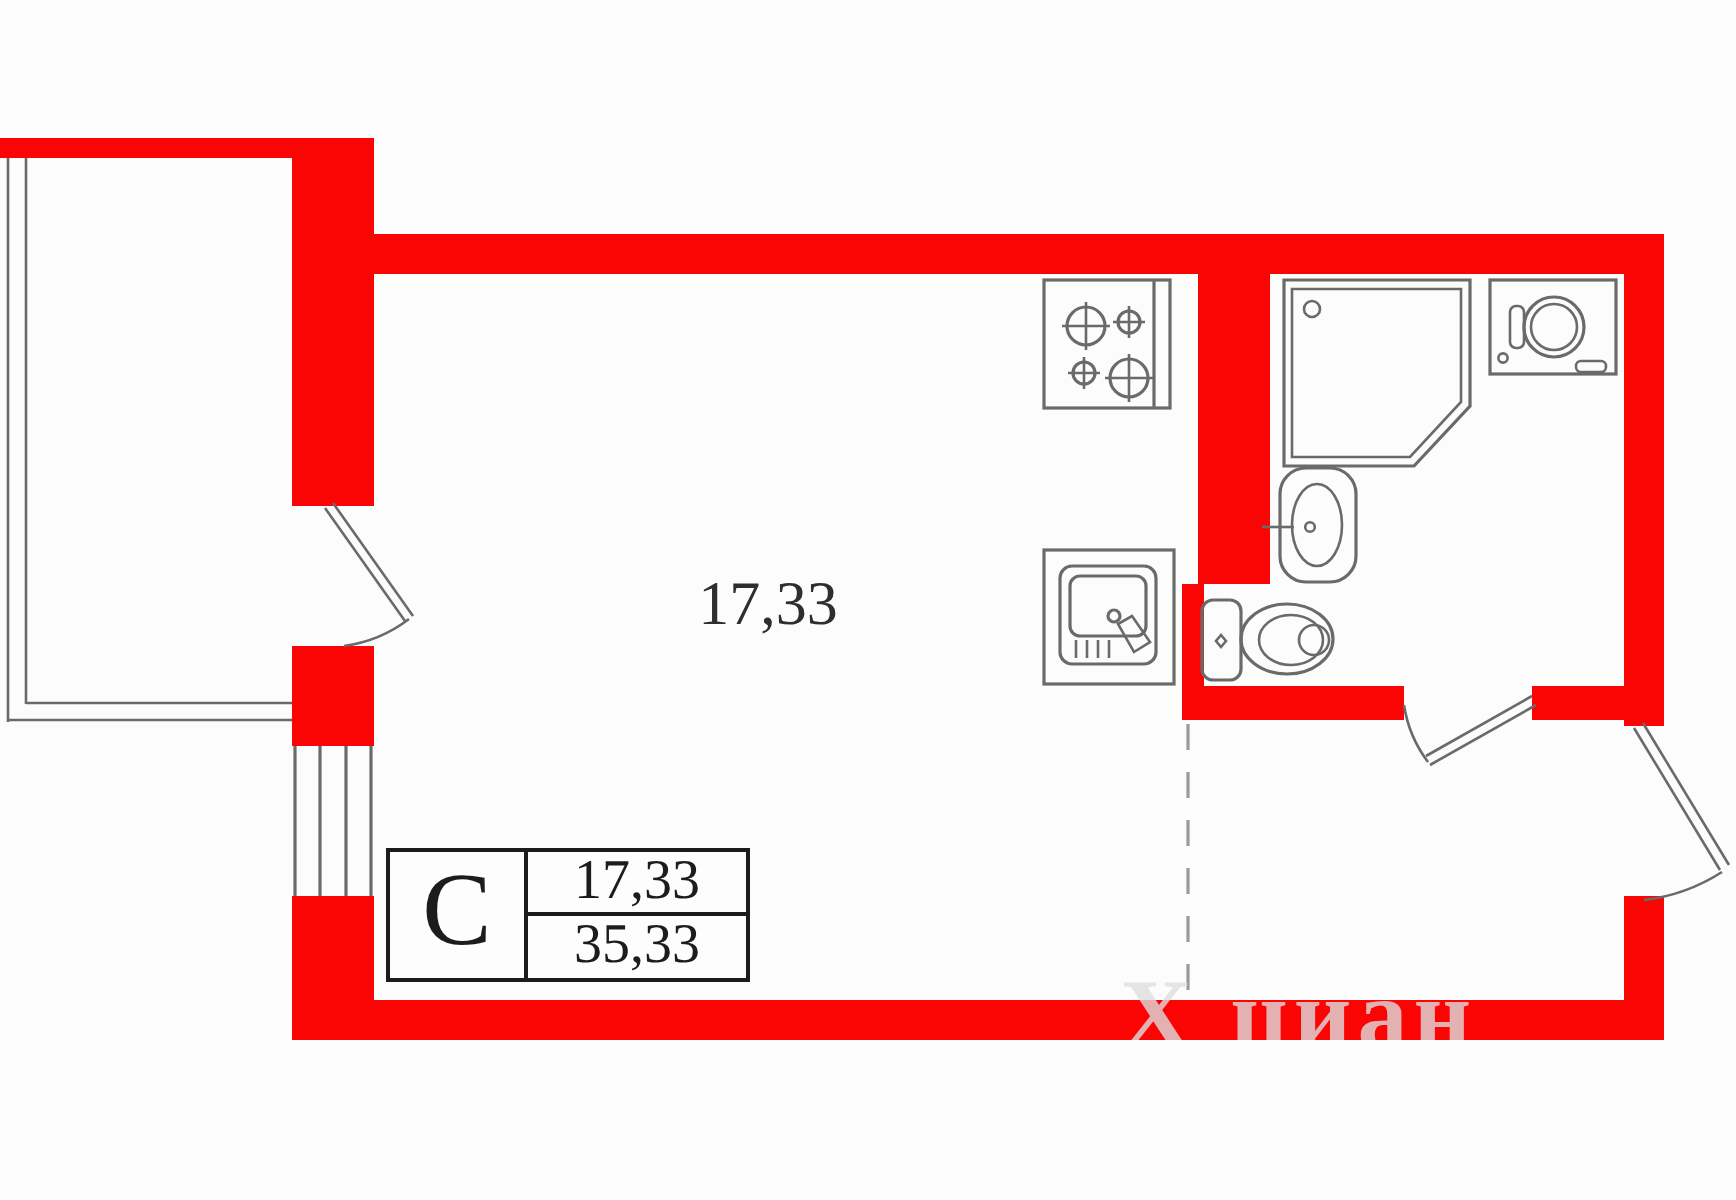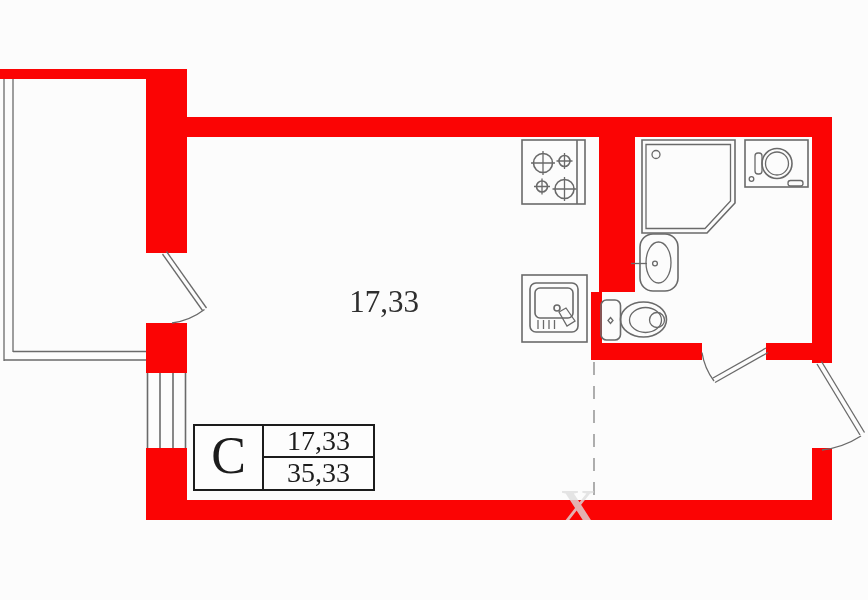--- a/index.html
+++ b/index.html
@@ -163,15 +163,16 @@
   <div class="room-label">17,33</div>
 
   <div class="legend">
     <div class="type">С</div>
     <div class="a1">17,33</div>
     <div class="a2">35,33</div>
   </div>
 
   <div class="watermark">
     <span>Х</span>
+    <span>циан</span>
   </div>
 
 </div>
 
 </body></html>

